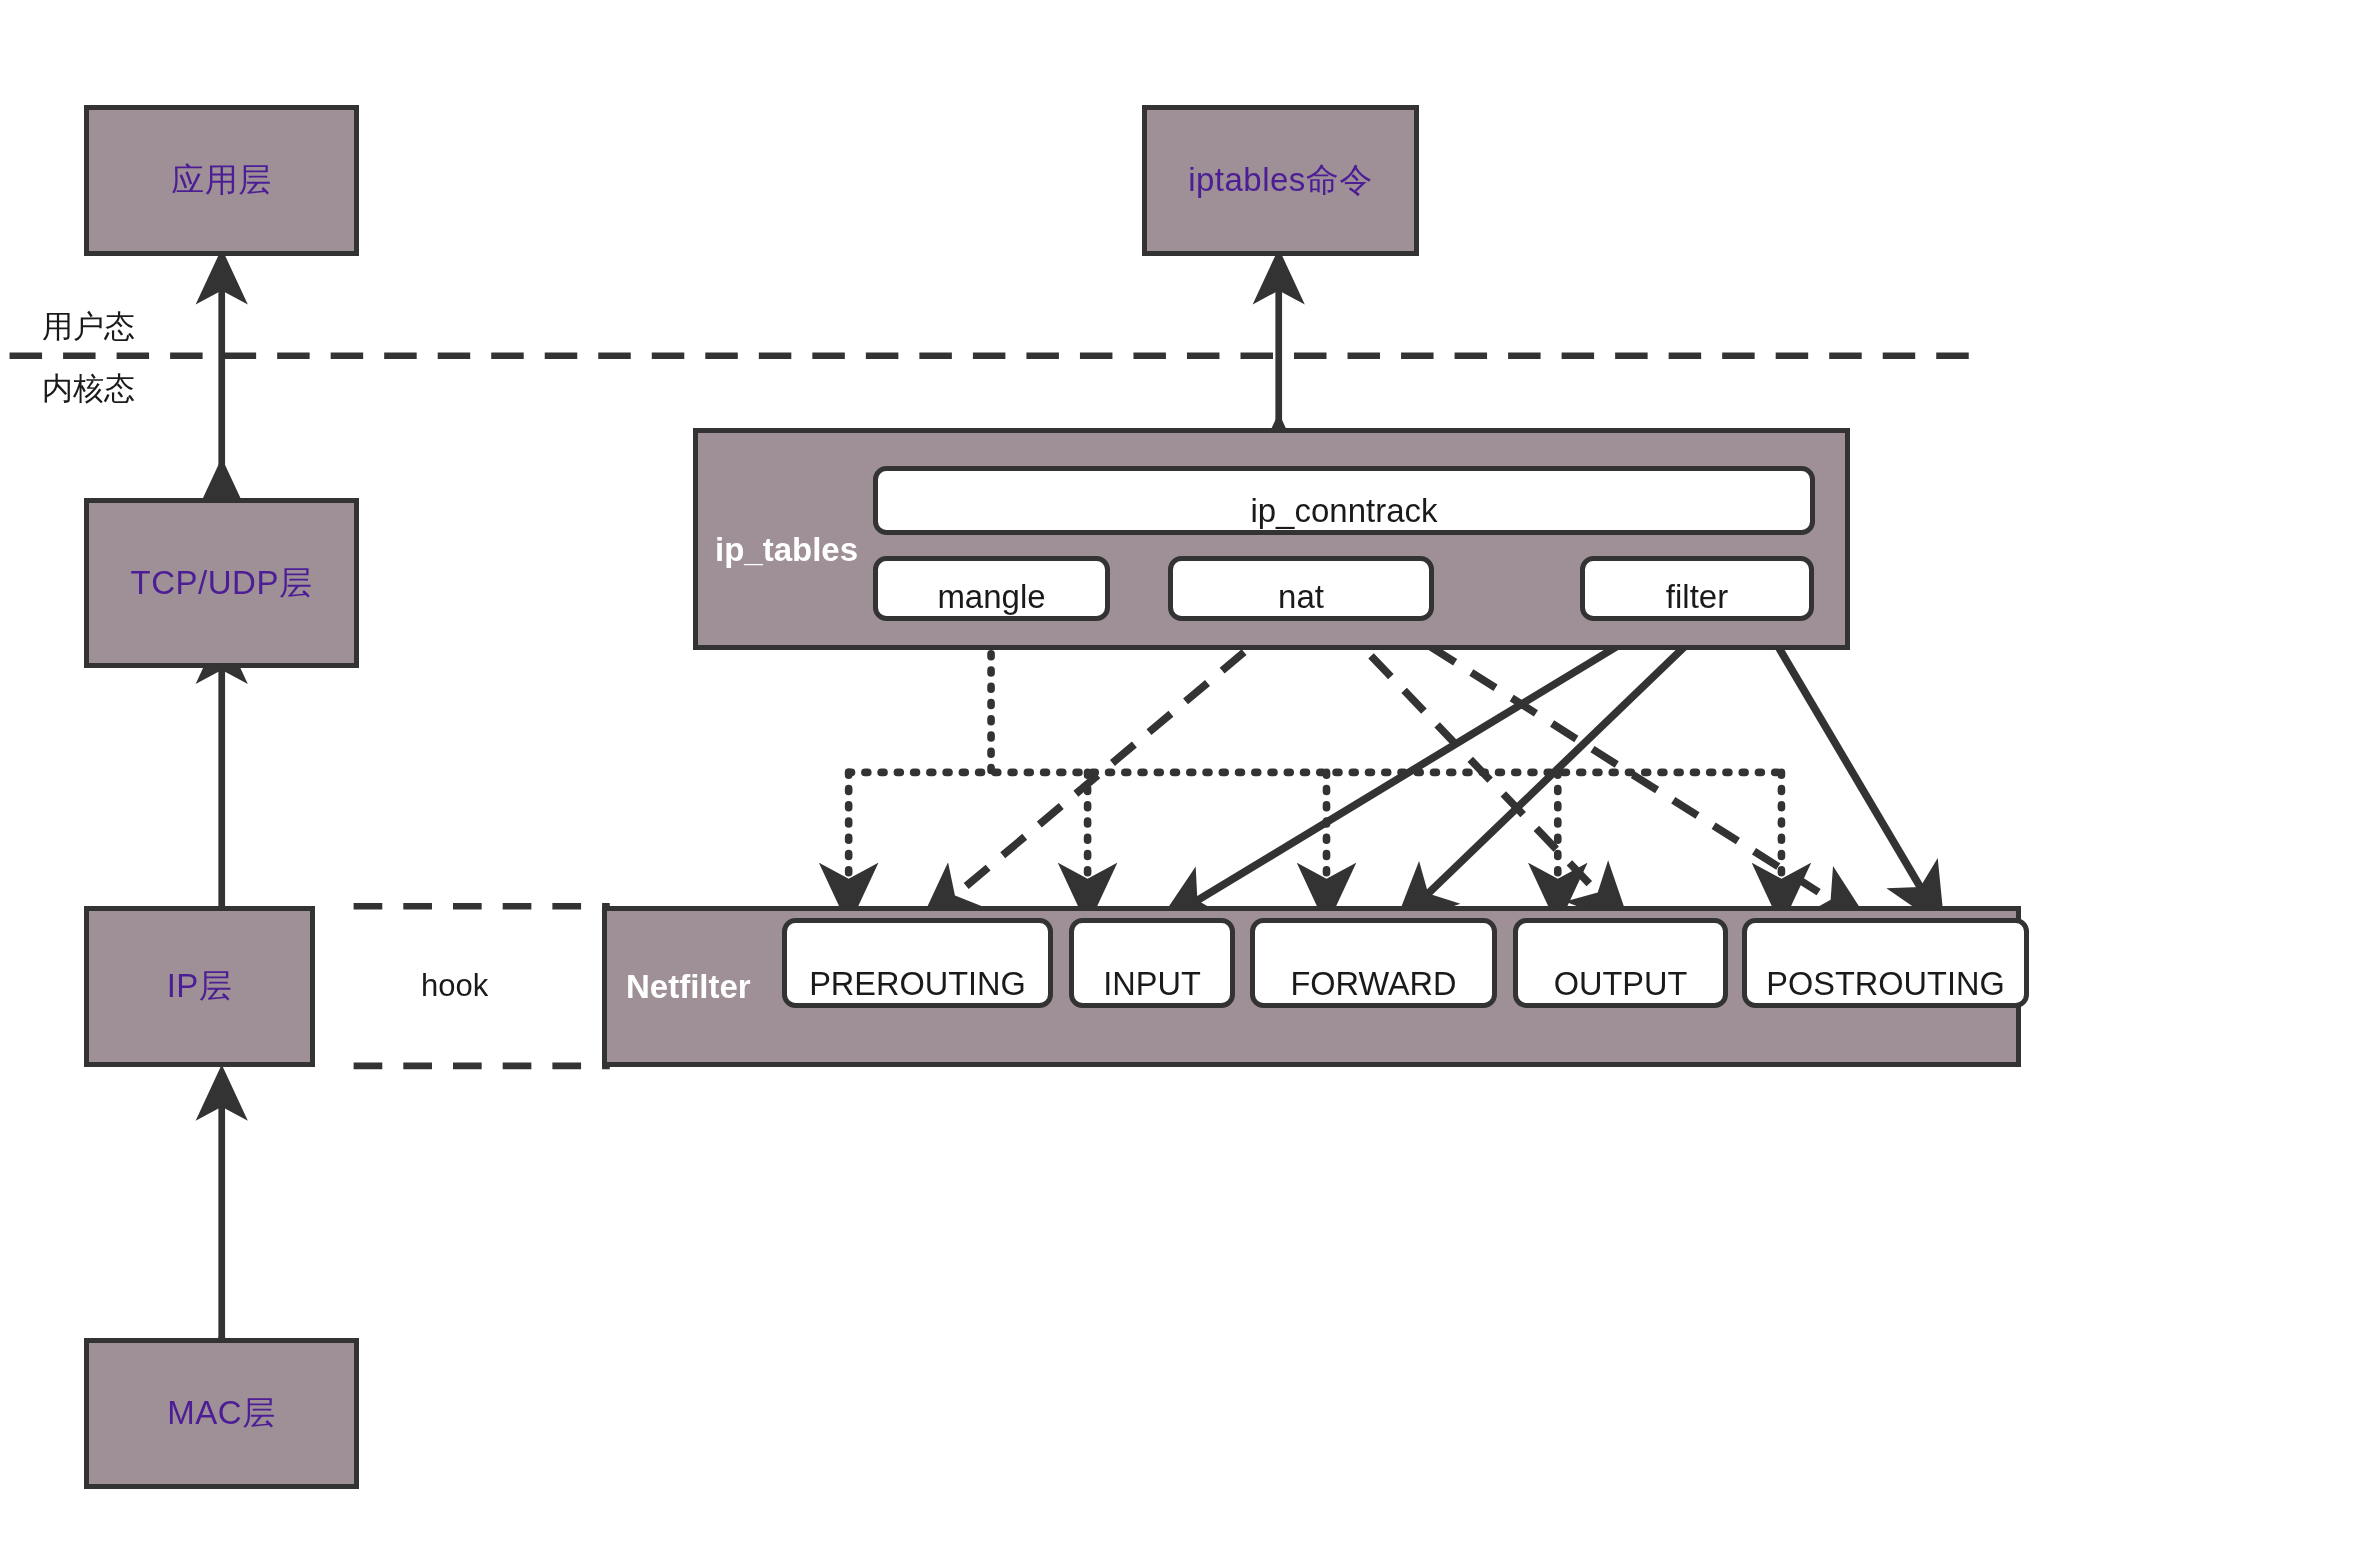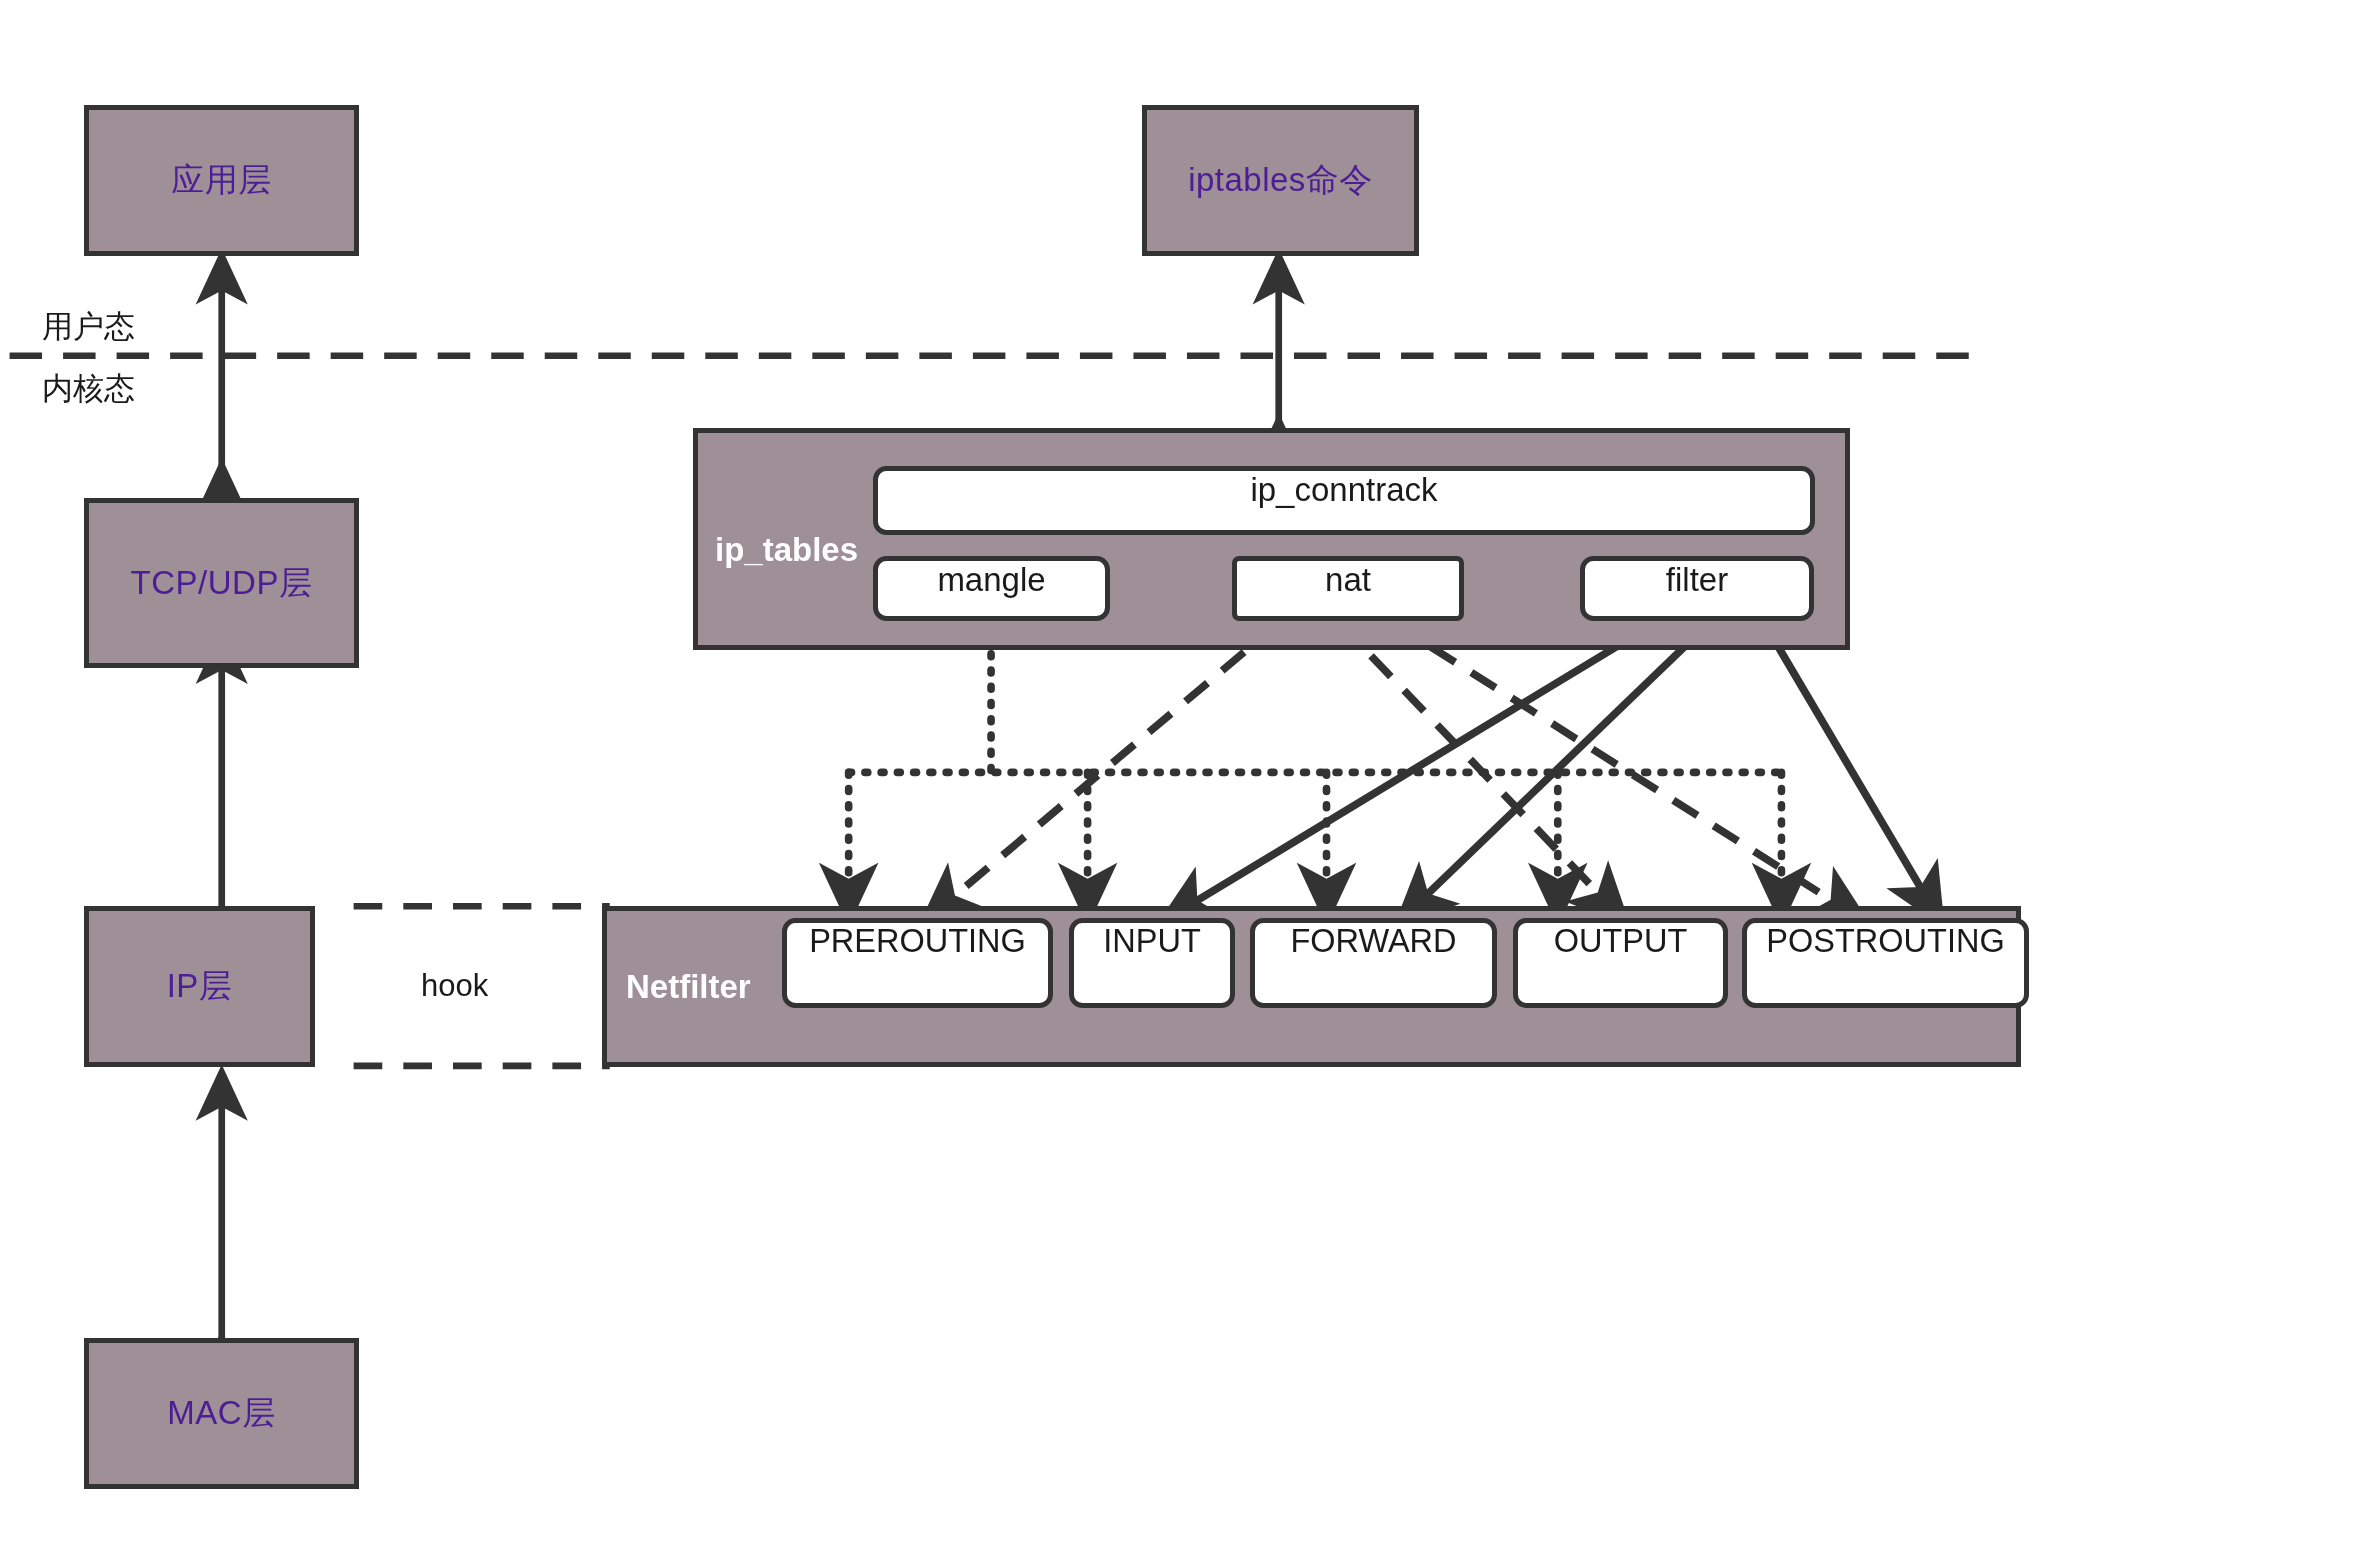--- a/index.html
+++ b/index.html
@@ -29,21 +29,21 @@
     font-size:33px;
     font-weight:bold;
     white-space:nowrap;
   }
   .wbox{
     position:absolute;
     background:#ffffff;
     border:5.7px solid #333333;
     border-radius:13.4px;
     box-sizing:border-box;
-    display:flex;align-items:flex-start;justify-content:center;
+    display:flex;align-items:flex-end;justify-content:center;
     color:#1a1a1a;
     font-size:33px;
     white-space:nowrap;
   }
   .plain-label{
     position:absolute;
     color:#1a1a1a;
     font-size:31px;
     white-space:nowrap;
   }
@@ -123,21 +123,21 @@
   <div class="container-label" style="left:715px;top:531px;">ip_tables</div>
 
   <div class="wbox" style="left:873px;top:466px;width:942px;height:69px;">
     <span>ip_conntrack</span>
   </div>
 
   <div class="wbox" style="left:873px;top:556px;width:237px;height:65px;">
     <span>mangle</span>
   </div>
 
-  <div class="wbox" style="left:1232px;top:556px;width:232px;height:65px;border-radius:7px;">
+  <div class="wbox" style="left:1168px;top:556px;width:266px;height:65px;">
     <span>nat</span>
   </div>
 
   <div class="wbox" style="left:1580px;top:556px;width:234px;height:65px;">
     <span>filter</span>
   </div>
 
   <div class="container" style="left:602px;top:906px;width:1419px;height:161px;">
   </div>
   <div class="container-label" style="left:626px;top:968px;">Netfilter</div>

